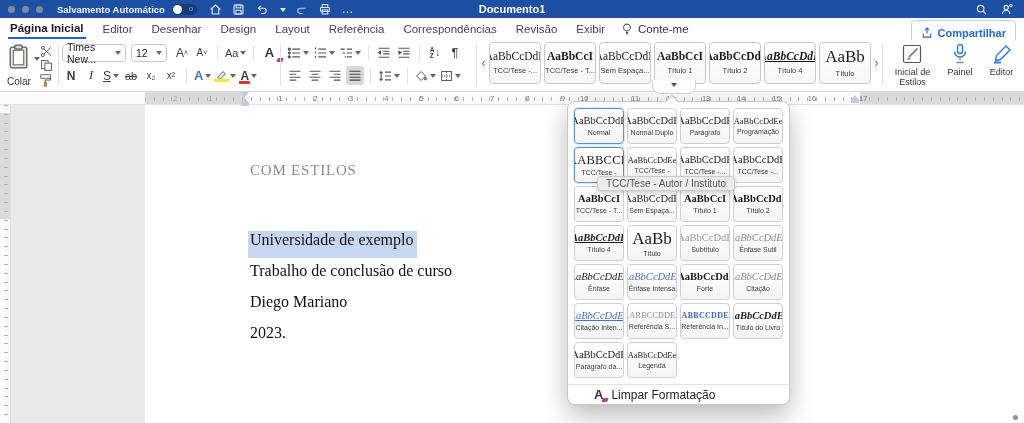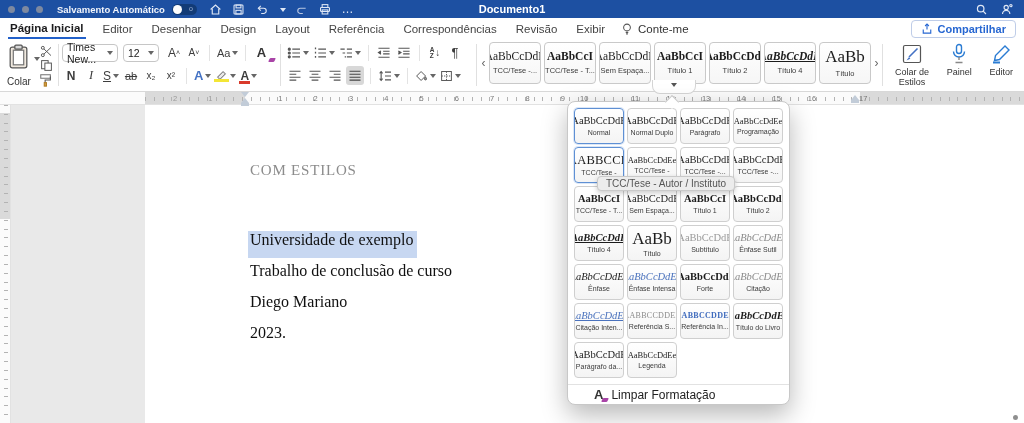--- a/index.html
+++ b/index.html
@@ -20,21 +20,21 @@
   .tb-title { position:absolute; left:0; right:0; text-align:center; font-size:11px; font-weight:700; pointer-events:none; }
   .tb-right { position:absolute; right:10px; top:0; height:18px; display:flex; align-items:center; gap:12px; }
 
   
   .tabbar { position:absolute; left:0; top:18px; width:1024px; height:22px; background:#fff; display:flex; align-items:center; }
   .tabs { display:flex; align-items:center; gap:15px; padding-left:8px; font-size:11.5px; color:#444; }
   .tab { padding:3px 2px; cursor:default; white-space:nowrap; }
   .tab.active { color:#1b1b1d; font-weight:700; border-bottom:2px solid #2160c9; }
   .tellme { display:flex; align-items:center; gap:5px; margin-left:14px; font-size:11.5px; color:#333; }
   .tab-actions { position:absolute; right:8px; top:2px; display:flex; gap:7px; }
-  .pill-btn { display:flex; align-items:center; gap:5px; border:1px solid #bfcde8; border-radius:4px; height:18px; padding:4px 9px; color:#2767d2; font-size:11px; font-weight:600; background:#fff; }
+  .pill-btn { display:flex; align-items:center; gap:5px; border:1px solid #bfcde8; border-radius:4px; height:18px; padding:12px 9px; color:#2767d2; font-size:11px; font-weight:600; background:#fff; }
 
   
   .ribbon { position:absolute; left:0; top:40px; width:1024px; height:52px; background:#fff; border-bottom:1px solid #d8d8d8; font-size:11px; color:#3d3d3d; }
   .vdiv { position:absolute; top:4px; height:42px; width:1px; background:#e0e0e0; }
   .rrow { display:flex; align-items:center; gap:2px; }
   .rbtn { min-width:18px; height:19px; display:inline-flex; align-items:center; justify-content:center; border-radius:3px; padding:0 1px; }
   .rbtn.on { background:#d8d8d8; }
   .cv { width:0; height:0; border:3px solid transparent; border-top:4px solid #666; margin-left:2px; margin-top:4px; }
   .sep { width:1px; height:16px; background:#e3e3e3; margin:0 4px; }
   .glyph-b { font-weight:700; font-size:12px; }
@@ -260,21 +260,21 @@
           <rect x="2" y="2" width="11" height="4" stroke="#777"></rect>
           <path d="M13 4 v4 h-6 v3"></path>
           <rect x="6" y="11" width="2.5" height="4" fill="#d8a145" stroke="#b07b23"></rect>
         </svg>
     </span>
   </div>
   <div class="vdiv" style="left:58px;"></div>
 
   <div class="g-font">
     <div class="rrow">
-      <div class="combo" style="width:56px;">
+      <div class="combo" style="width:64px;">
         <span>Times New...</span>
         <span class="cv"></span>
       </div>
       <div class="combo" style="width:36px;margin-left:3px;">
         <span>12</span>
         <span class="cv"></span>
       </div>
       <span class="rbtn" style="margin-left:4px;">
           <span style="font-size:12px;">A</span>
           <sup style="font-size:7px;">˄</sup>
@@ -469,21 +469,21 @@
 
   <div class="g-tools">
     <div class="tool">
       <span>
         <svg width="22" height="22" viewBox="0 0 22 22" fill="none" stroke="#555" stroke-width="1.2">
             <rect x="2.5" y="2.5" width="17" height="17" rx="1.5"></rect>
             <path d="M16.5 5.5 L8 14" stroke="#4472c4" stroke-width="1.6"></path>
             <path d="M8 14 l-2.5 3.5 3.8-1.8 z" fill="#4472c4" stroke="none"></path>
           </svg>
       </span>
-      <span><span>Colar de</span><br><span>Estilos</span></span>
+      <span><span>Inicial de</span><br><span>Estilos</span></span>
     </div>
     <div class="tool">
       <span>
         <svg width="20" height="22" viewBox="0 0 20 22" fill="none" stroke="#2b7cd3" stroke-width="1.4">
             <rect x="7.5" y="1.5" width="5" height="9" rx="2.5"></rect>
             <path d="M4.5 8.5 a5.5 5.5 0 0 0 11 0"></path>
             <path d="M10 14 v3 M6.5 19.5 h7" stroke="#888"></path>
           </svg>
       </span>
       <span>Painel</span>

